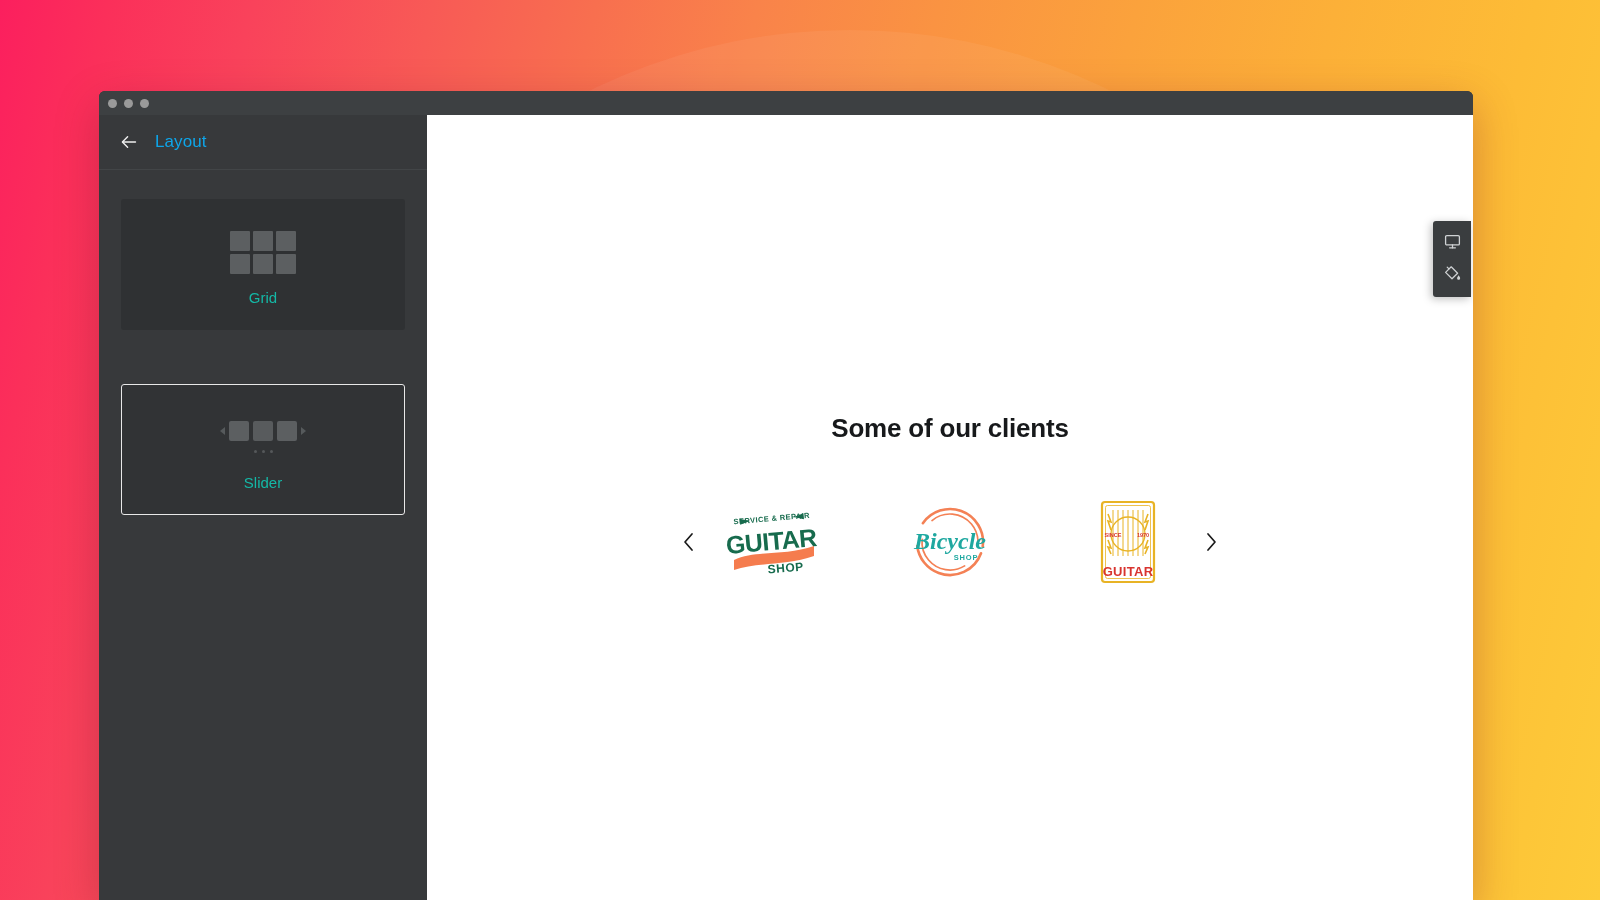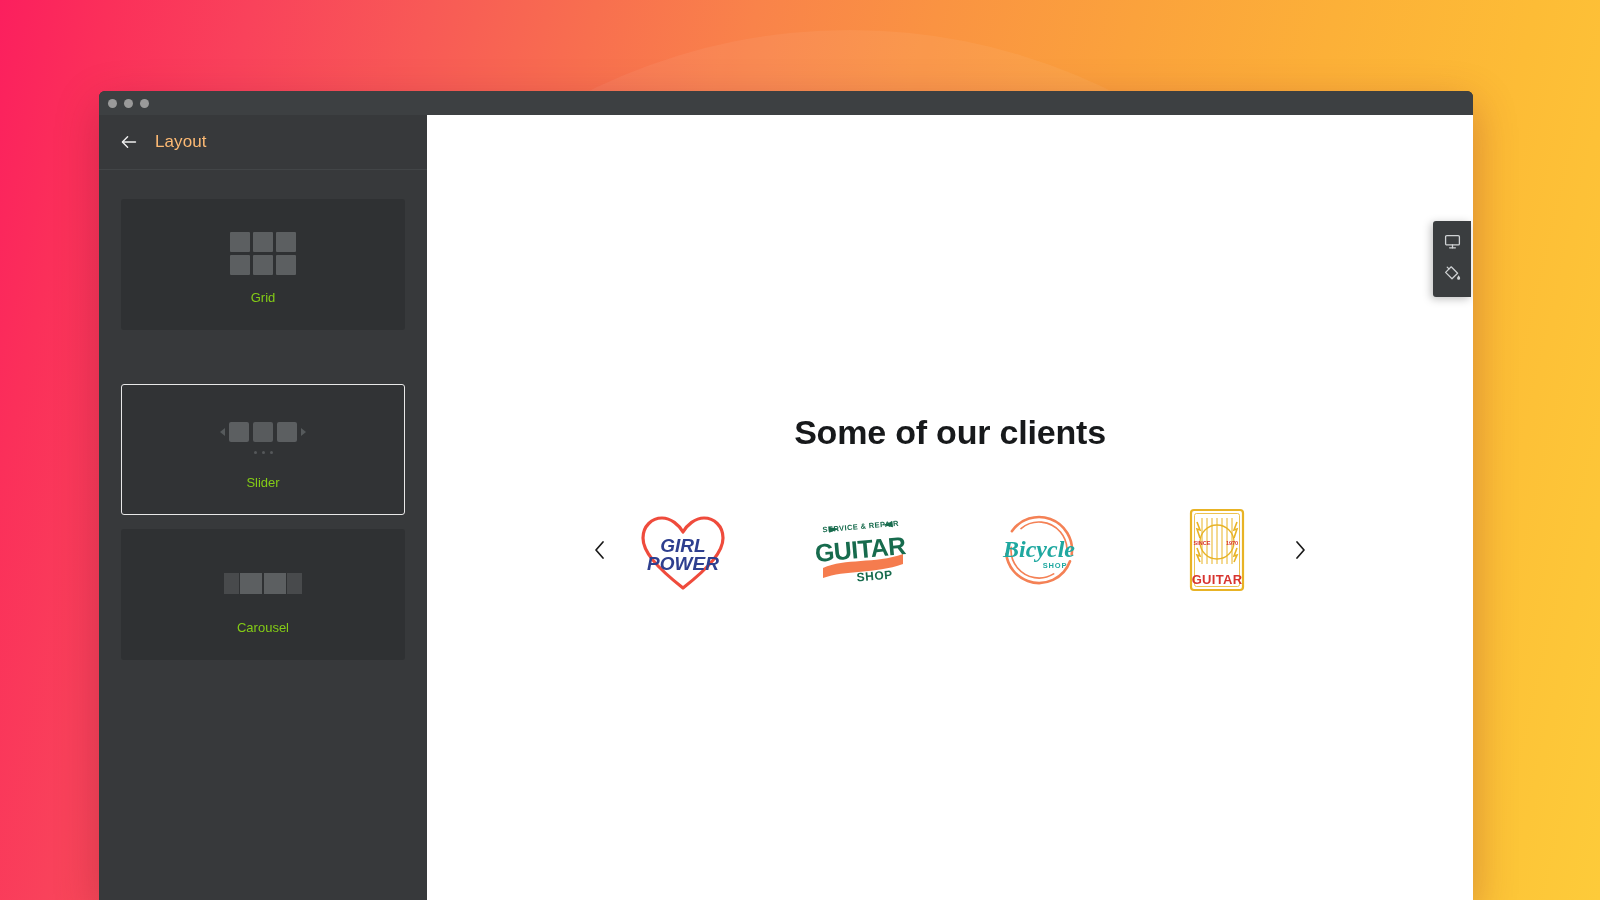--- a/index.html
+++ b/index.html
@@ -66,21 +66,21 @@
   }
   #sidebar-header {
     height:55px;
     display:flex; align-items:center;
     gap:16px;
     padding-left:20px;
     border-bottom:1px solid #424547;
   }
   #back-arrow { width:20px; height:20px; flex-shrink:0; }
   #sidebar-title {
-    color:#fdba74;
+    color:#0ea5e9;
     font-size:17px;
     letter-spacing:0.1px;
   }
   #cards { padding:29px 22px 0 22px; display:flex; flex-direction:column; gap:14px; }
 
   .card {
     height:131px;
     background:#2f3133;
     border:1px solid transparent;
     border-radius:3px;
@@ -90,22 +90,22 @@
     position:relative;
   }
   .card.selected { border:1px solid #e8e8e8; background:#313335;margin-top:40px; }
   .card-preview {
     height:58px;
     display:flex; align-items:center; justify-content:center;
     flex-direction:column;
     gap:4px;
   }
   .card-label {
-    color:#84cc16;
-    font-size:13px;
+    color:#14b8a6;
+    font-size:15px;
     margin-top:8px;
   }
   
   .gp { display:grid; grid-template-columns:repeat(3,20px); grid-template-rows:repeat(2,20px); gap:3px; }
   .gp span { background:#5c5f61; border-radius:1px; display:block; }
   
   .sp-row { display:flex; align-items:center; gap:4px; }
   .sp-sq { width:20px; height:20px; background:#5c5f61; border-radius:2px; }
   .sp-sq.mid { background:#585b5d; }
   .sp-arrow { width:0; height:0; }
@@ -125,21 +125,21 @@
     background:#ffffff;
     position:relative;
   }
   #clients-section {
     position:absolute;
     left:0; right:0;
     top:298px;
   }
   #clients-heading {
     text-align:center;
-    font-size:34px;
+    font-size:26px;
     font-weight:bold;
     color:#17191b;
     letter-spacing:-0.2px;
   }
   #logo-strip {
     margin-top:52px;
     display:flex;
     align-items:center;
     justify-content:center;
     gap:0;
@@ -231,58 +231,40 @@
             </div>
             <div class="sp-dots">
                 <i></i>
                 <i></i>
                 <i></i>
               </div>
           </div>
           <div class="card-label">Slider</div>
         </div>
 
-        <div class="card">
-          <div class="card-preview">
-            <div class="cp">
-              <span class="edge"></span>
-              <span class="full"></span>
-              <span class="full"></span>
-              <span class="edge"></span>
-            </div>
-          </div>
-          <div class="card-label">Carousel</div>
-        </div>
 
       </div>
     </div>
 
     <div id="canvas">
 
       <div id="clients-section">
 
         <div id="clients-heading">Some of our clients</div>
 
         <div id="logo-strip">
 
           <div class="nav-chevron">
             <svg width="16" height="22" viewBox="0 0 16 22" fill="none" stroke="#1a1a1a" stroke-width="1.7" stroke-linecap="round" stroke-linejoin="round">
               <polyline points="11,3 4,11 11,19"></polyline>
             </svg>
           </div>
 
           <div id="logos">
 
-            <div class="logo">
-              <svg viewBox="0 0 96 92" width="96" height="92">
-                <path d="M48 84 C 20 62, 8 47, 8 34 C 8 22, 17 14, 27 14 C 36 14, 44 21, 48 28 C 52 21, 60 14, 69 14 C 79 14, 88 22, 88 34 C 88 47, 76 62, 48 84 Z" fill="none" stroke="#ef4b3c" stroke-width="3.2" stroke-linejoin="round"></path>
-                <text x="48" y="48" text-anchor="middle" font-family="Liberation Sans, sans-serif" font-size="19" font-weight="bold" font-style="italic" fill="#2e3f8f">GIRL</text>
-                <text x="48" y="66" text-anchor="middle" font-family="Liberation Sans, sans-serif" font-size="19" font-weight="bold" font-style="italic" fill="#2e3f8f">POWER</text>
-              </svg>
-            </div>
 
             <div class="logo">
               <svg viewBox="0 0 96 92" width="96" height="92">
                 <text x="48" y="25" text-anchor="middle" font-family="Liberation Sans, sans-serif" font-size="7.5" font-weight="bold" fill="#176b4d" letter-spacing="0.4" transform="rotate(-5 48 25)">SERVICE &amp; REPAIR</text>
                 <path d="M16 20 L26 23 L16 26 Z" fill="#176b4d" transform="rotate(-5 48 25)"></path>
                 <path d="M80 20 L70 23 L80 26 Z" fill="#176b4d" transform="rotate(-5 48 25)"></path>
                 <path d="M10 64 C 32 54, 62 60, 90 50 L 90 60 C 62 70, 32 66, 10 74 Z" fill="#f4713f" opacity="0.92"></path>
                 <text x="48" y="54" text-anchor="middle" font-family="Liberation Sans, sans-serif" font-size="25" font-weight="bold" fill="#176b4d" letter-spacing="-0.5" transform="rotate(-5 48 54)">GUITAR</text>
                 <text x="62" y="76" text-anchor="middle" font-family="Liberation Sans, sans-serif" font-size="12" font-weight="bold" fill="#176b4d" letter-spacing="0.5" transform="rotate(-5 62 76)">SHOP</text>
               </svg>

